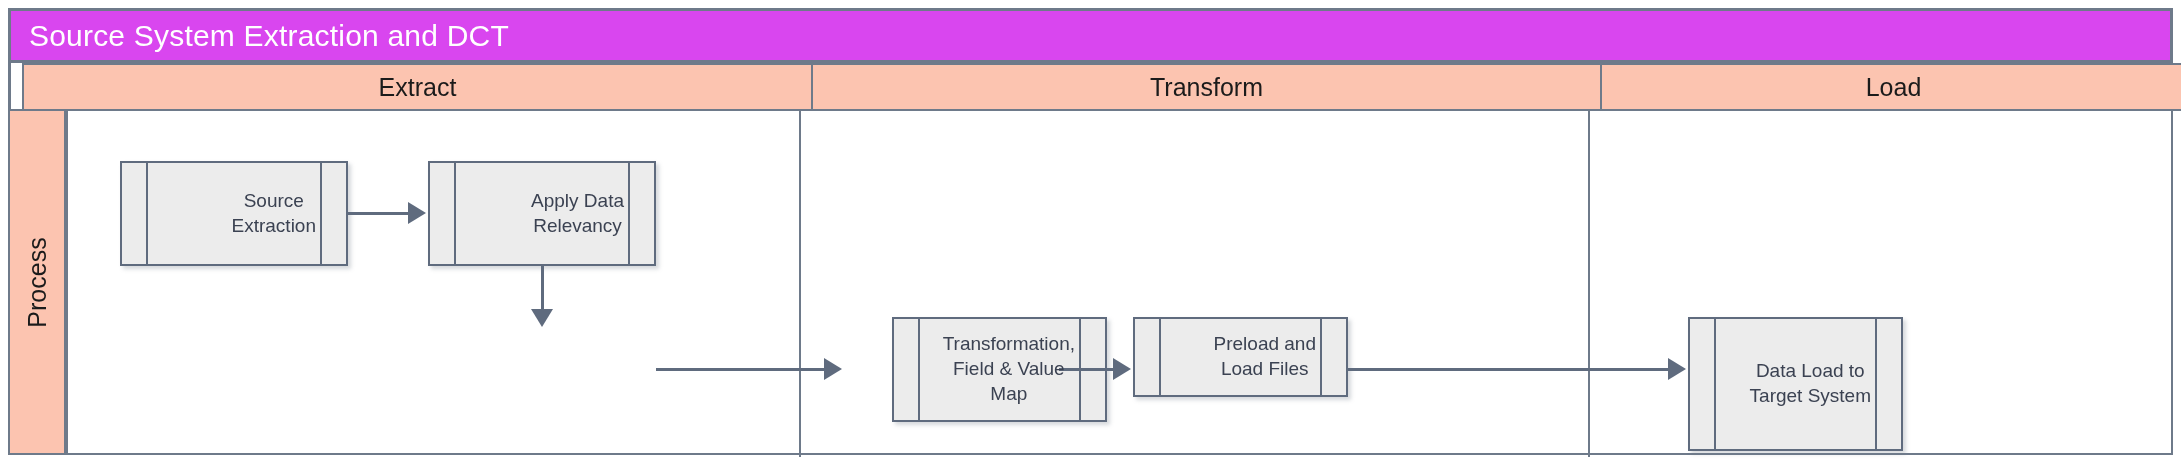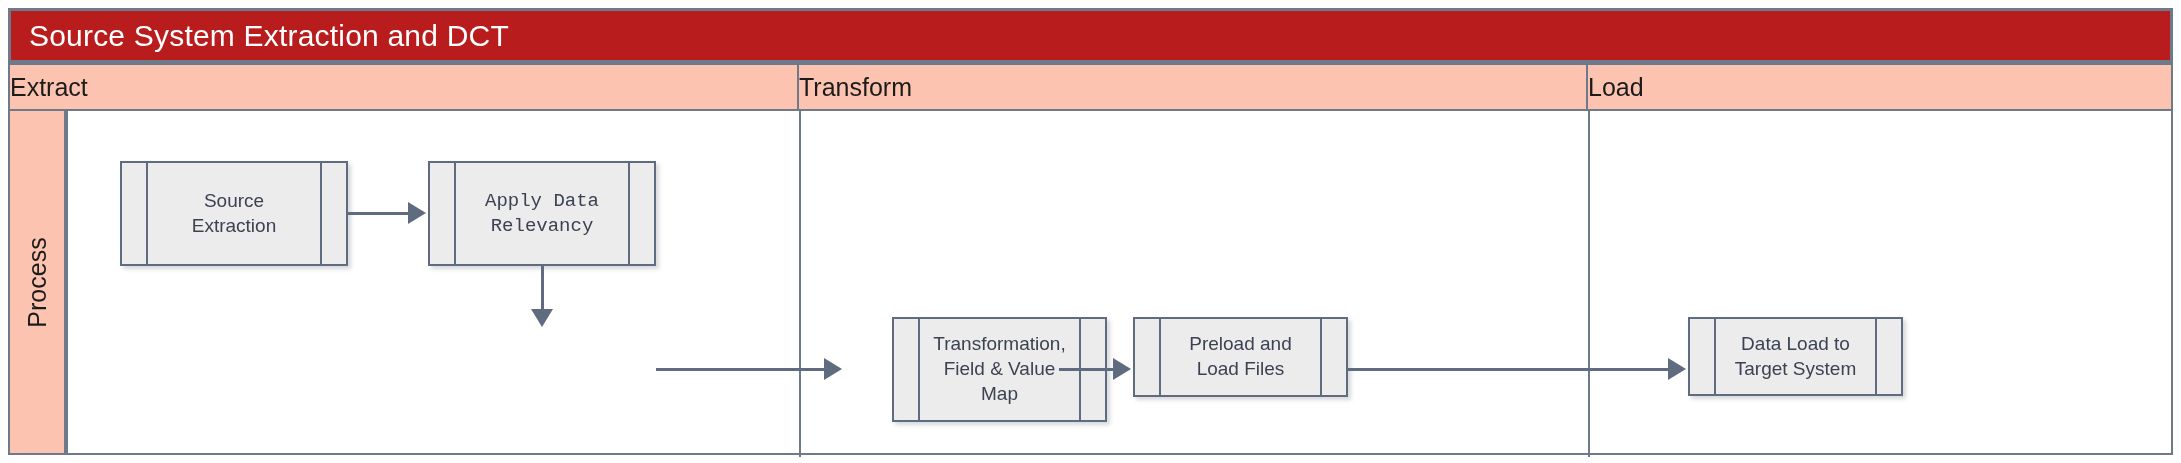--- a/index.html
+++ b/index.html
@@ -33,21 +33,21 @@
   }
 
   
   .title-bar {
     position: absolute;
     left: 8px;
     top: 8px;
     width: 2165px;
     height: 55px;
     box-sizing: border-box;
-    background: #b91c1c;
+    background: #d946ef;
     border: 3px solid #6e7a8a;
     display: flex;
     align-items: center;
   }
   .title-text {
     color: #ffffff;
     font-size: 30px;
     letter-spacing: 0.2px;
     padding-left: 18px;
     white-space: nowrap;
@@ -63,21 +63,22 @@
   }
   .lane-head {
     position: absolute;
     top: 0;
     height: 48px;
     box-sizing: border-box;
     background: #fcc4b0;
     border: 2px solid #6e7a8a;
     display: flex;
     align-items: center;
-    justify-content: flex-start;
+    justify-content: center;
+    margin-left: 14px;
   }
   .lane-head-label {
     font-size: 25px;
     color: #1b1b1b;
     white-space: nowrap;
   }
 
   
   .band-row {
     position: absolute;
@@ -125,21 +126,21 @@
 
   
   .pbox {
     position: absolute;
     box-sizing: border-box;
     background: #ececec;
     border: 2px solid #5f6b7e;
     box-shadow: 3px 3px 4px rgba(120, 128, 140, 0.30);
     display: flex;
     align-items: center;
-    justify-content: center;
+    justify-content: flex-end;
   }
   .pbox::before,
   .pbox::after {
     content: "";
     position: absolute;
     top: 0;
     bottom: 0;
     width: 2px;
     background: #5f6b7e;
   }
@@ -221,21 +222,21 @@
       <div class="lane-divider" style="left:1520px;"></div>
 
       <div class="pbox" style="left:52px; top:50px; width:228px; height:105px;">
         <span class="pbox-label">Source
 Extraction</span>
       </div>
 
       <div class="conn-line conn-h" style="left:280px; top:101px; width:62px;"></div>
       <div class="arrow-right" style="left:340px; top:91px;"></div>
 
-      <div class="pbox" style="left:360px; top:50px; width:228px; height:105px;font-family:Liberation Mono, monospace;">
+      <div class="pbox" style="left:360px; top:50px; width:228px; height:105px;">
         <span class="pbox-label">Apply Data
 Relevancy</span>
       </div>
 
       <div class="conn-line conn-v" style="left:473px; top:155px; height:49px;"></div>
       <div class="arrow-down" style="left:463px; top:198px;"></div>
 
 
       <div class="conn-line conn-h" style="left:588px; top:257px; width:170px;"></div>
       <div class="arrow-right" style="left:756px; top:247px;"></div>
@@ -250,21 +251,21 @@
       <div class="arrow-right" style="left:1045px; top:247px;"></div>
 
       <div class="pbox" style="left:1065px; top:206px; width:215px; height:80px;">
         <span class="pbox-label">Preload and
 Load Files</span>
       </div>
 
       <div class="conn-line conn-h" style="left:1280px; top:257px; width:322px;"></div>
       <div class="arrow-right" style="left:1600px; top:247px;"></div>
 
-      <div class="pbox" style="left:1620px; top:206px; width:215px; height:79px;">
+      <div class="pbox" style="left:1620px; top:206px; width:215px; height:134px;">
         <span class="pbox-label">Data Load to
 Target System</span>
       </div>
 
     </div>
   </div>
 
 </div>
 
 </body></html>

